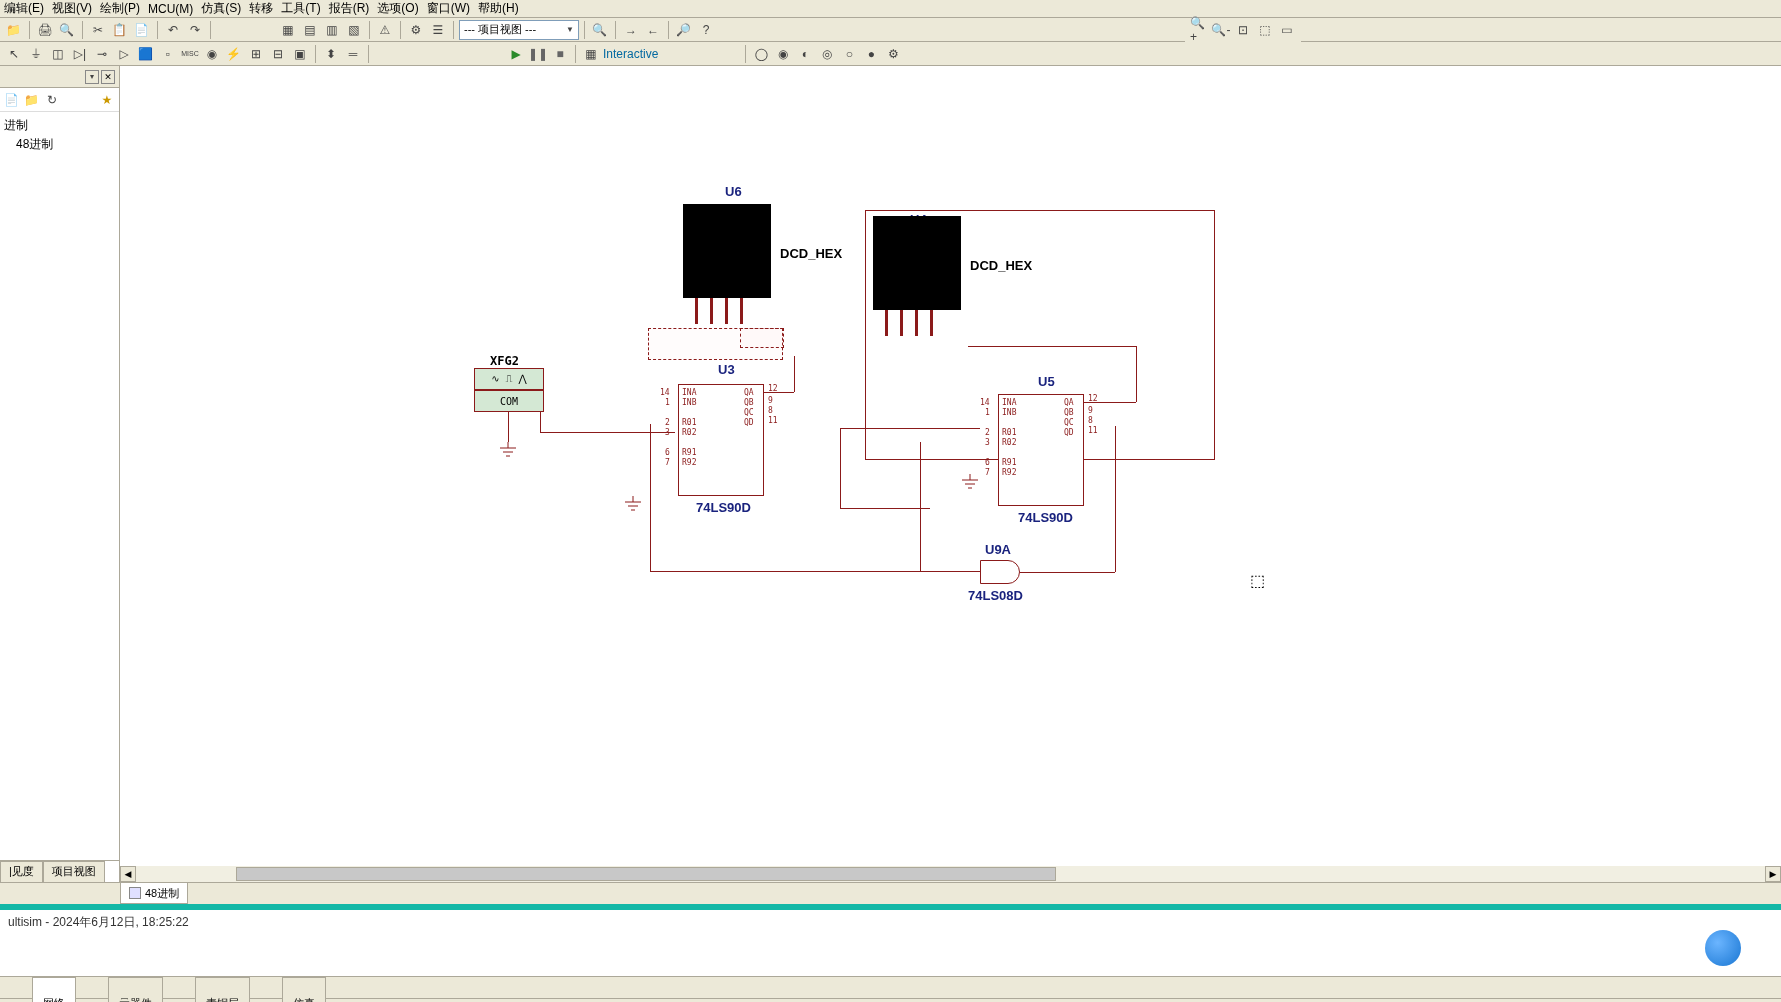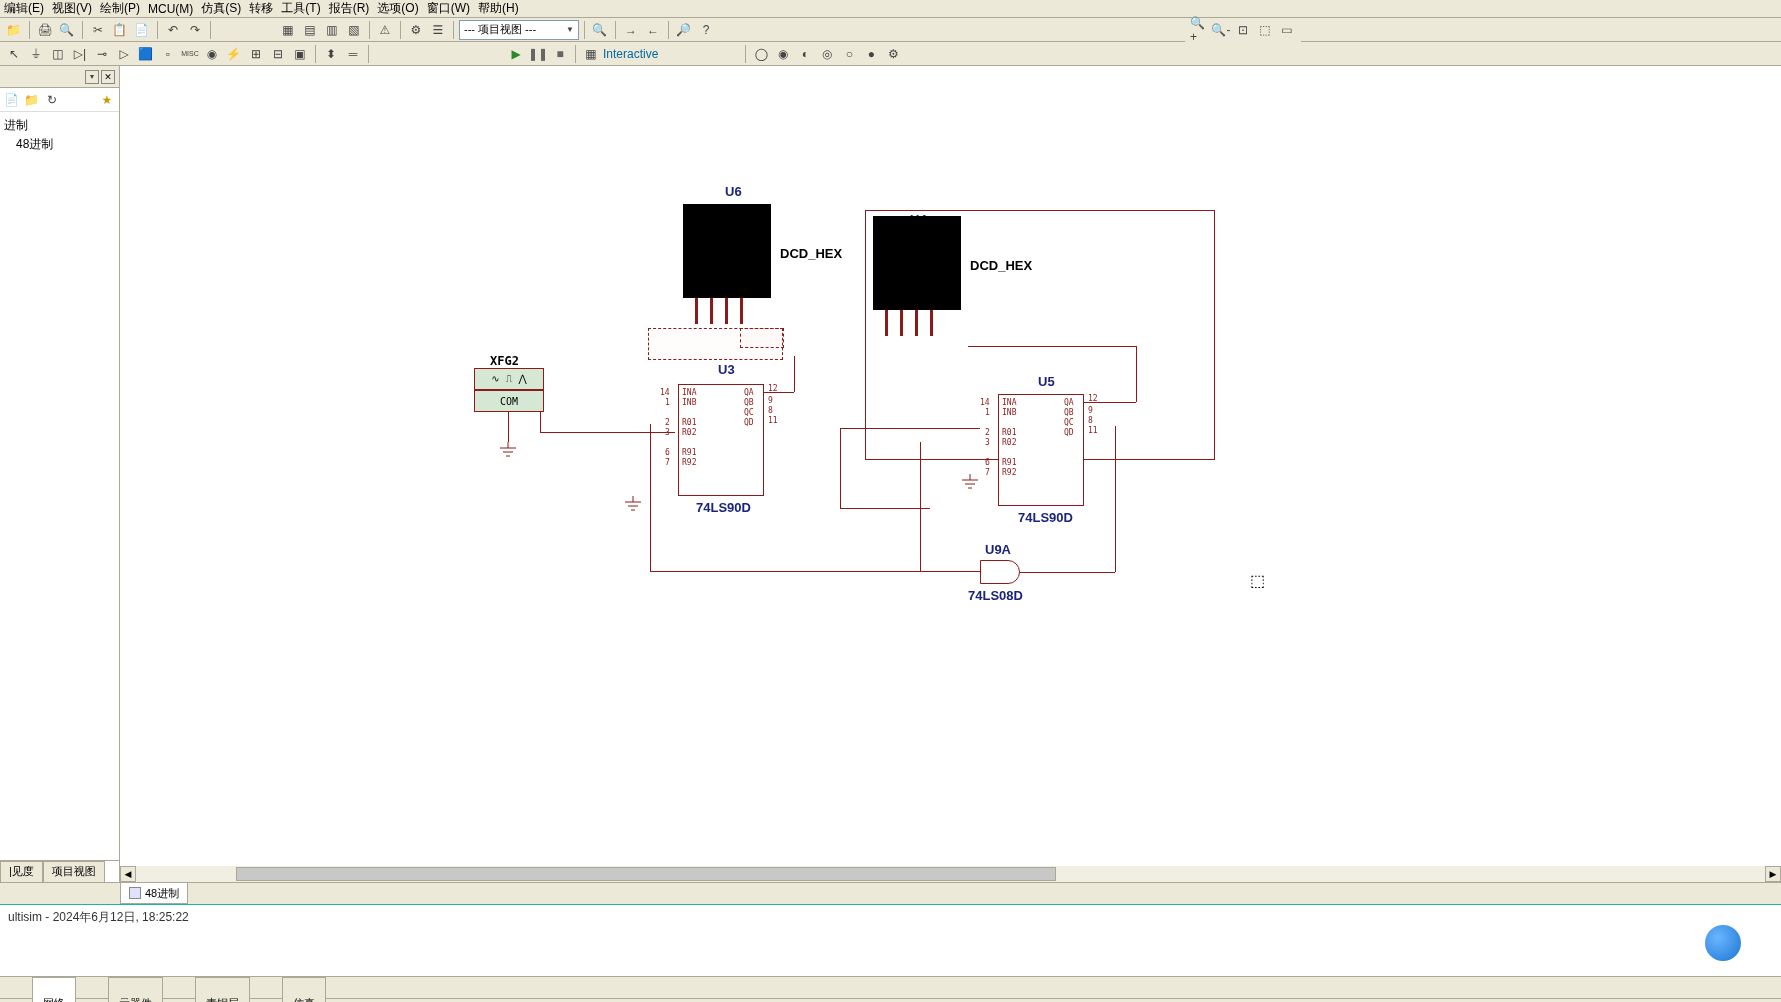--- a/index.html
+++ b/index.html
@@ -60,21 +60,21 @@
 .scroll-arrow { width: 16px; height: 16px; background: #ece9d8; border: 1px solid #aca899; display: flex; align-items: center; justify-content: center; font-size: 9px; cursor: pointer; }
 .scroll-track { flex: 1; height: 16px; background: #f1efe2; position: relative; }
 .scroll-thumb { position: absolute; height: 14px; top: 1px; background: #c8c8c8; border: 1px solid #aca899; }
 
 
 .sheet-tabs { height: 22px; background: #ece9d8; border-top: 1px solid #aca899; display: flex; padding-left: 120px; }
 .sheet-tab { padding: 2px 8px; background: #fff; border: 1px solid #aca899; border-top: none; font-size: 11px; display: flex; align-items: center; gap: 4px; cursor: pointer; }
 .sheet-icon { width: 12px; height: 12px; background: #e0e0ff; border: 1px solid #888; }
 
 
-.bottom-panel { height: 72px; background: #fff; border-top: 1px solid #14b8a6; padding: 4px 8px; position: relative; }
+.bottom-panel { height: 72px; background: #fff; border-top: 6px solid #14b8a6; padding: 4px 8px; position: relative; }
 .log-line { font-size: 12px; color: #333; }
 .blue-circle { position: absolute; right: 40px; top: 20px; width: 36px; height: 36px; border-radius: 50%; background: radial-gradient(circle at 35% 35%, #6bb5ff, #1976d2); }
 
 .bottom-tabs { height: 22px; background: #ece9d8; border-top: 1px solid #aca899; display: flex; }
 .bottom-tab { padding: 18px 10px; background: #ece9d8; border: 1px solid #aca899; border-bottom: none; font-size: 11px; cursor: pointer; margin-left: 32px; }
 .bottom-tab.active { background: #fff; }
 
 .statusbar { height: 22px; background: #ece9d8; border-top: 1px solid #aca899; display: flex; align-items: center; padding: 0 8px; font-size: 11px; color: #333; }
 
 

